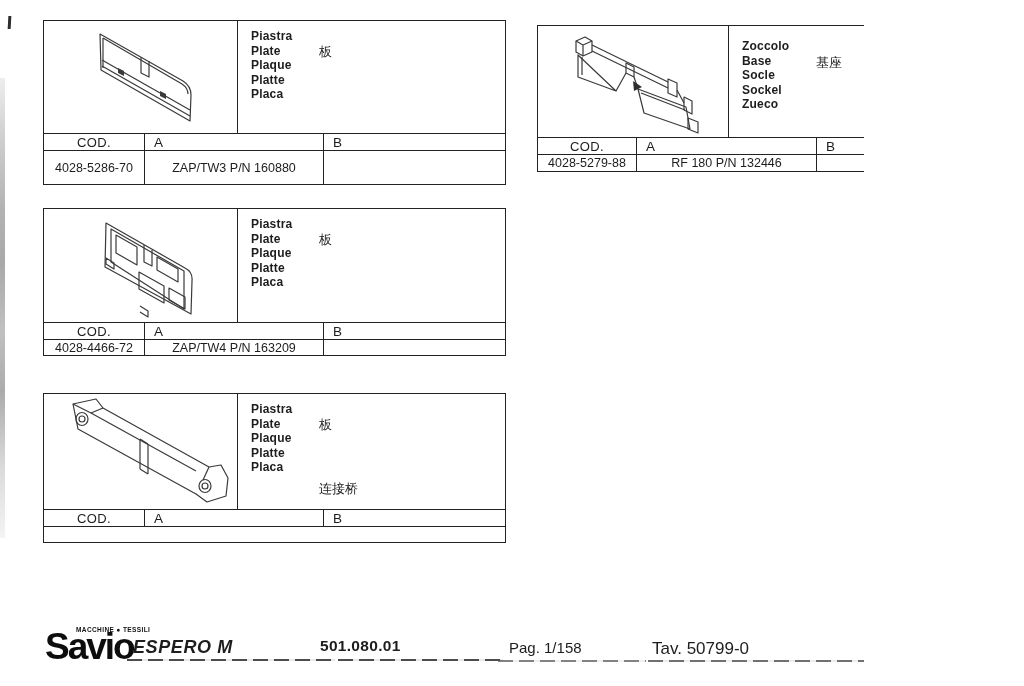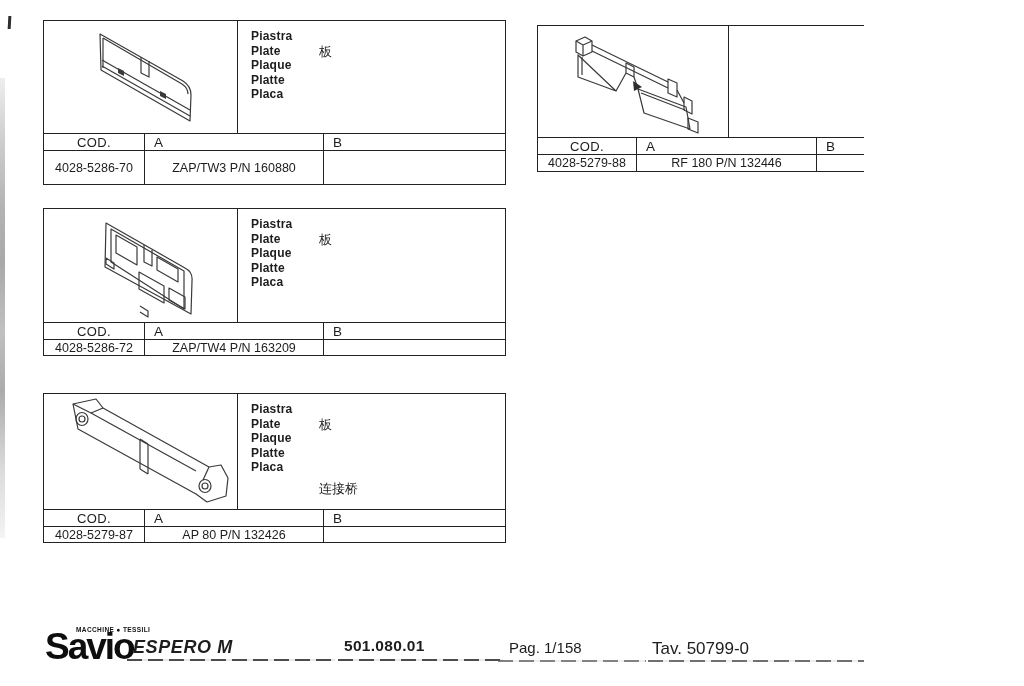--- a/index.html
+++ b/index.html
@@ -33,21 +33,21 @@
   .ha, .hb { justify-content:flex-start; padding-left:9px; font-size:13.5px; }
   .panel-right .cc { width:99px; }
   .panel-right .ca { width:180px; }
   svg.drawing { display:block; }
   
   .footer-item { position:absolute; white-space:nowrap; }
   .logo { left:25px; top:626px; width:100px; height:40px;margin-left:20px; }
   .logo-tagline { position:absolute; left:31px; top:0; font-size:6.5px; font-weight:700; letter-spacing:.4px; color:#111; }
   .logo-brand { position:absolute; left:0; top:3px; font-size:37px; font-weight:800; letter-spacing:-2px; color:#0d0d0d; line-height:36px; }
   .f-model { left:133px; top:637px; font-size:18px; font-weight:700; letter-spacing:.6px;font-style:italic; }
-  .f-code  { left:344px; top:637px; font-size:15.5px; font-weight:700; letter-spacing:.3px; }
+  .f-code  { left:320px; top:637px; font-size:15.5px; font-weight:700; letter-spacing:.3px; }
   .f-pag   { left:509px; top:639px; font-size:15px; }
   .f-tav   { left:652px; top:639px; font-size:17px; }
   .uline {
     position:absolute; height:2px;
     background:repeating-linear-gradient(90deg,#4c4c4c 0 15px, rgba(76,76,76,.12) 15px 21px);
   }
   
   .edge-stripe {
     position:absolute; left:0; top:78px; width:5px; height:460px; opacity:.75;
     background:linear-gradient(#e8e8e8 0%, #c2c2c2 12%, #9a9a9a 28%, #8c8c8c 40%, #ababab 55%, #8f8f8f 68%, #cfcfcf 85%, #f0f0f0 100%);
@@ -129,21 +129,21 @@
         <div class="cjk cjk-a">板</div>
       </div>
     </div>
     <div class="thead">
       <div class="cell cc hc">COD.</div>
       <div class="cell ca ha">A</div>
       <div class="cell cb hb">B</div>
     </div>
     <div class="tbody">
       <div class="trow">
-        <div class="cell cc">4028-5286-72</div>
+        <div class="cell cc">4028-4466-72</div>
         <div class="cell ca">ZAP/TW4 P/N 163209</div>
         <div class="cell cb"></div>
       </div>
     </div>
   </section>
 
   <section class="panel" style="left:43px;top:393px;width:463px;height:150px;">
     <div class="panel-top" style="height:115px;">
       <div class="fig" style="width:193px;">
         <svg class="drawing" width="193" height="113" viewBox="0 0 193 113">
@@ -167,27 +167,20 @@
         <div class="name-line">Platte</div>
         <div class="name-line">Placa</div>
         <div class="cjk cjk-a">板</div>
         <div class="cjk cjk-b">连接桥</div>
       </div>
     </div>
     <div class="thead">
       <div class="cell cc hc">COD.</div>
       <div class="cell ca ha">A</div>
       <div class="cell cb hb">B</div>
-    </div>
-    <div class="tbody">
-      <div class="trow">
-        <div class="cell cc">4028-5279-87</div>
-        <div class="cell ca">AP 80 P/N 132426</div>
-        <div class="cell cb"></div>
-      </div>
     </div>
   </section>
 
   <section class="panel panel-right" style="left:537px;top:25px;width:462px;height:147px;">
     <div class="panel-top" style="height:111px;">
       <div class="fig" style="width:190px;">
         <svg class="drawing" width="190" height="109" viewBox="0 0 190 109">
           <g fill="none" stroke="#3a3a3a" stroke-width="1.2" stroke-linejoin="round">
             <path d="M38,14 L47,10 L54,14 L54,25 L45,29 L38,25 Z"></path>
             <path d="M38,14 L45,18 L54,14 M45,18 L45,29"></path>
@@ -199,20 +192,28 @@
             <path d="M78,64 L88,46"></path>
             <path d="M100,62 L148,80 L152,102 L106,86 Z"></path>
             <path d="M103,66 L147,83"></path>
             <path d="M146,70 L154,74 L154,87 L146,83 Z"></path>
             <path d="M150,91 L160,95 L160,106 L150,102 Z"></path>
             <path d="M139,63 L146,76 M96,50 L100,62"></path>
           </g>
           <path d="M95,54 l9,6 l-8,4 z" fill="#2e2e2e"></path>
         </svg>
       </div>
+      <div class="labels" style="padding-top:13px;">
+        <div class="name-line">Zoccolo</div>
+        <div class="name-line">Base</div>
+        <div class="name-line">Socle</div>
+        <div class="name-line">Sockel</div>
+        <div class="name-line">Zueco</div>
+        <div class="cjk" style="left:87px;top:28px;">基座</div>
+      </div>
     </div>
     <div class="thead">
       <div class="cell cc hc">COD.</div>
       <div class="cell ca ha">A</div>
       <div class="cell cb hb">B</div>
     </div>
     <div class="tbody">
       <div class="trow">
         <div class="cell cc">4028-5279-88</div>
         <div class="cell ca">RF 180 P/N 132446</div>

